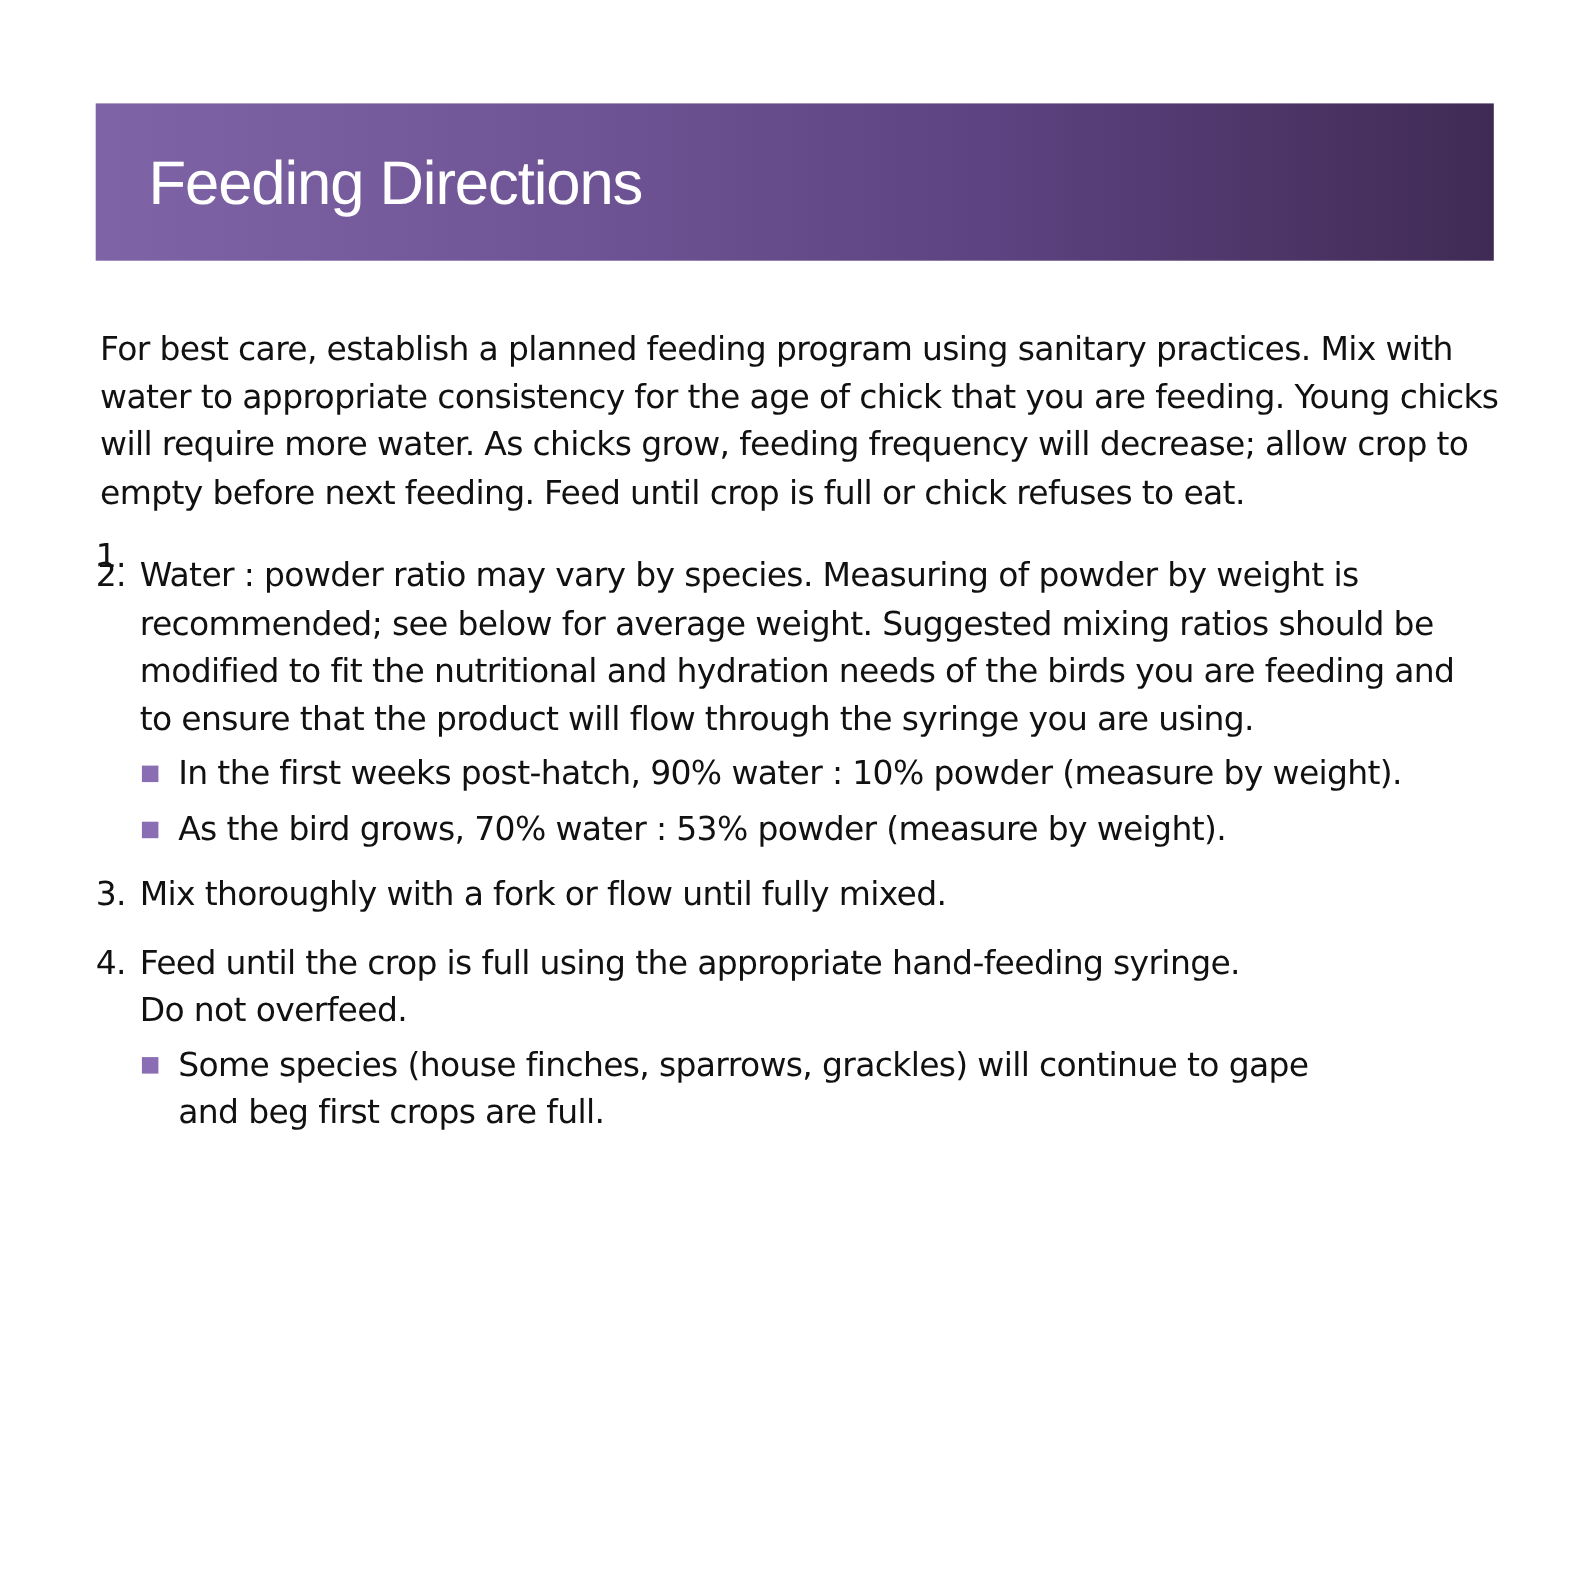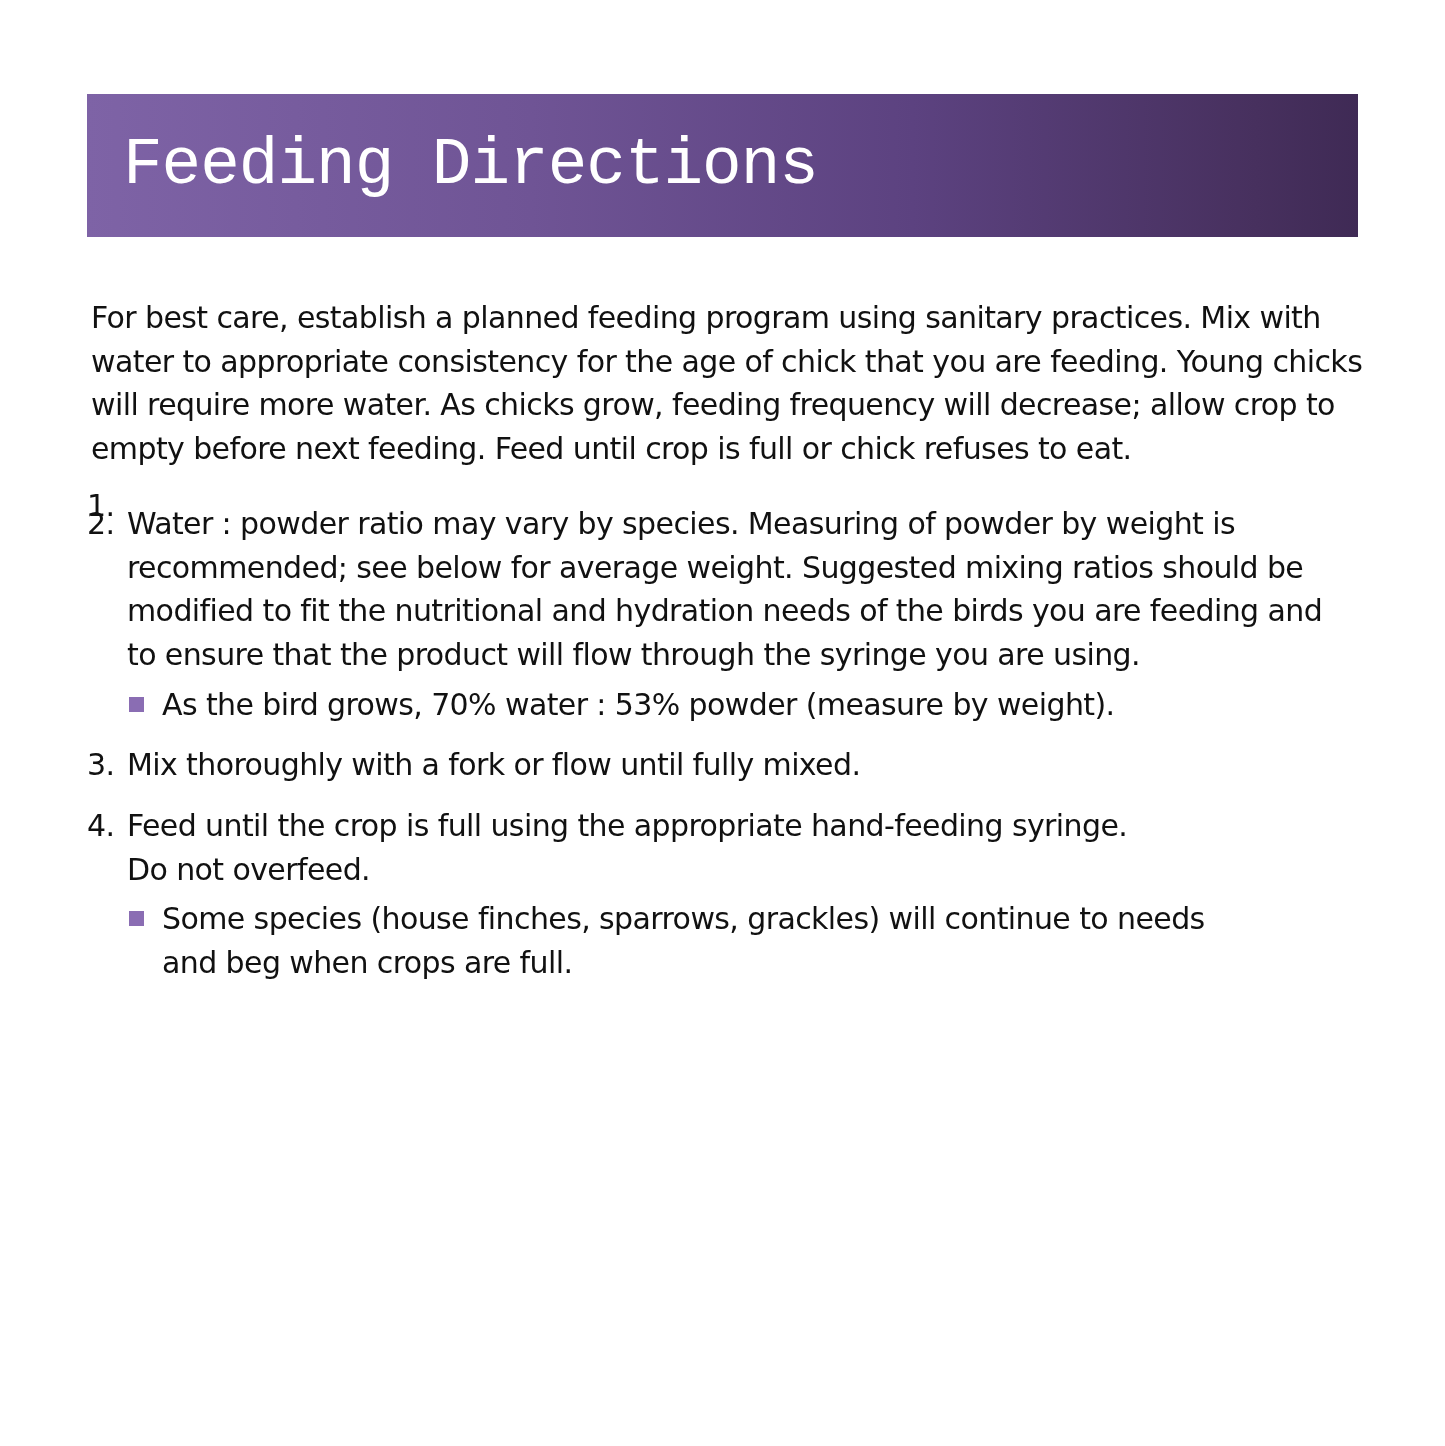--- a/index.html
+++ b/index.html
@@ -3,23 +3,23 @@
   <meta charset="utf-8">
   <style>
     html, body { margin: 0; padding: 0; background: #ffffff; }
     body { width: 1445px; height: 1446px; position: relative; overflow: hidden;
            font-family: "DejaVu Sans", sans-serif; color: #111111; }
     .header-bar {
       position: absolute; left: 87px; top: 94px; width: 1271px; height: 143px;
       background: linear-gradient(90deg, #7e63a6 0%, #6f5495 35%, #5c4280 65%, #47305e 92%, #3f2a55 100%);
     }
     .header-title {
-      position: absolute; left: 36px; top: 22px; margin: 0;
-      font-family: Liberation Mono, monospace; font-weight: normal;
-      font-size: 66px; line-height: 100px; color: #ffffff; letter-spacing: -1px;
+      position: absolute; left: 48px; top: 22px; margin: 0;
+      font-family: Liberation Sans, sans-serif; font-weight: normal;
+      font-size: 56px; line-height: 100px; color: #ffffff; letter-spacing: -1px;
     }
     .intro {
       position: absolute; left: 87px; top: 292px; width: 1290px; margin: 4px;
       font-size: 30px; line-height: 43.5px; letter-spacing: -0.6px;
     }
     .steps { position: absolute; left: 87px; top: 484px; width: 1290px; margin: 0; padding: 0; list-style: none; }
     .step { position: relative; padding-left: 40px; font-size: 30px; line-height: 43.5px; letter-spacing: -0.6px; }
     .step-num { position: absolute; left: 0; top: 0; }
     .substeps { margin: 6px 0 0 0; padding: 0; list-style: none; }
     .substep { position: relative; padding-left: 35px; font-size: 30px; line-height: 43.5px; letter-spacing: -0.6px; margin-bottom: 7px; }
@@ -39,34 +39,35 @@
 <ol class="steps">
   <li class="step" style="margin-bottom:18px; padding-right:40px;">
     <span class="step-num">1.</span>
   </li>
   <li class="step" style="margin-bottom:16px; padding-right:30px;">
     <span class="step-num">2.</span>
     <span>Water : powder ratio may vary by species. Measuring of powder by weight is recommended; see below for average weight. Suggested mixing ratios should be modified to fit the nutritional and hydration needs of the birds you are feeding and to ensure that the product will flow through the syringe you are using.</span>
     <ul class="substeps">
       <li class="substep">
         <span class="bullet-square"></span>
+        <span>In the first weeks post-hatch, 90% water : 10% powder (measure by weight).</span>
       </li>
       <li class="substep">
         <span class="bullet-square"></span>
         <span>As the bird grows, 70% water : 53% powder (measure by weight).</span>
       </li>
     </ul>
   </li>
   <li class="step" style="margin-bottom:18px;">
     <span class="step-num">3.</span>
     <span>Mix thoroughly with a fork or flow until fully mixed.</span>
   </li>
   <li class="step" style="padding-right:230px;">
     <span class="step-num">4.</span>
     <span>Feed until the crop is full using the appropriate hand-feeding syringe. Do not overfeed.</span>
     <ul class="substeps" style="margin-right:-140px;">
       <li class="substep" style="padding-right:60px;">
         <span class="bullet-square"></span>
-        <span>Some species (house finches, sparrows, grackles) will continue to needs and beg when crops are full.</span>
+        <span>Some species (house finches, sparrows, grackles) will continue to gape and beg first crops are full.</span>
       </li>
     </ul>
   </li>
 </ol>
 
 </body></html>

